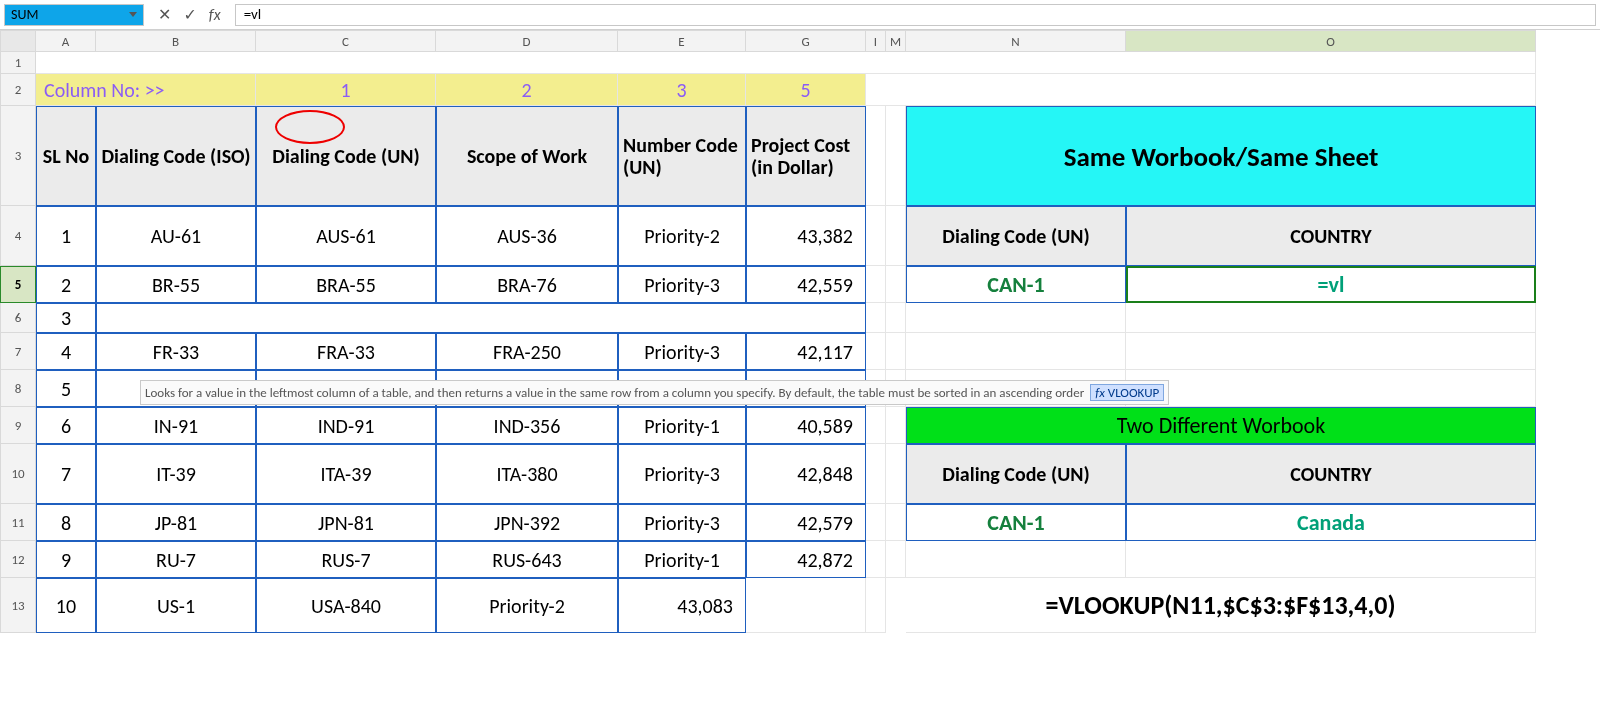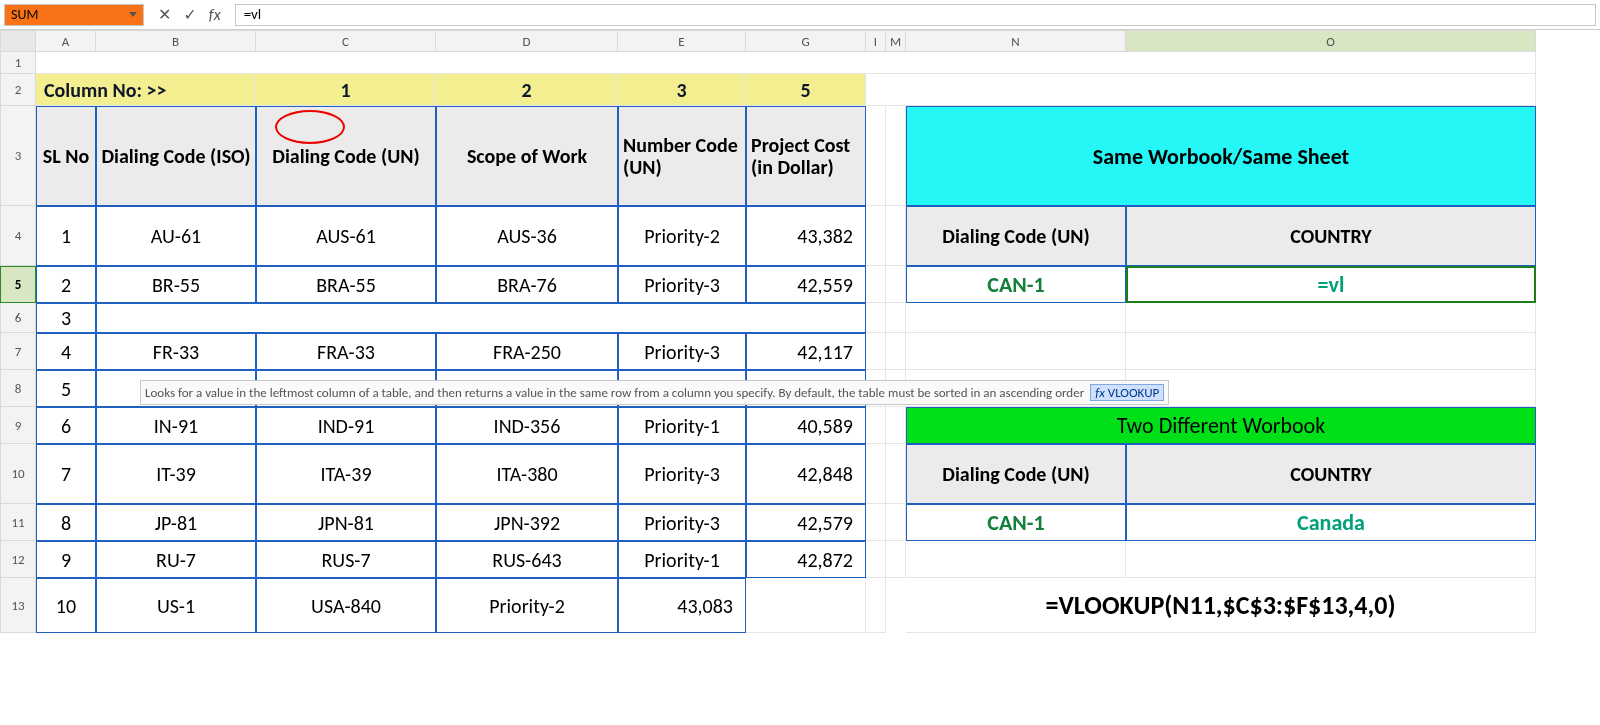--- a/index.html
+++ b/index.html
@@ -1,42 +1,42 @@
 <!DOCTYPE html>
 <html><head>
 <meta charset="utf-8">
 <style>
 html,body{margin:0;padding:0;font-family:Calibri,Arial,sans-serif;font-size:16px;color:#000;background:#fff;width:1600px}
 *{box-sizing:border-box}
 
 .fbar{display:flex;align-items:center;height:30px;border-bottom:1px solid #d0d0d0;background:#fff;padding:0 4px;gap:6px}
-.namebox{display:flex;align-items:center;width:140px;height:22px;border:1px solid #c7c7c7;background:#f97316;padding:4px 6px;font-size:14px;justify-content:space-between}
+.namebox{display:flex;align-items:center;width:140px;height:22px;border:1px solid #c7c7c7;background:#0ea5e9;padding:4px 6px;font-size:14px;justify-content:space-between}
 .fn-icons{display:flex;align-items:center;gap:12px;padding:0 8px;color:#777}
 .fn-icons span{font-size:16px;line-height:1}
 .fbar-input{flex:1;height:22px;border:1px solid #c7c7c7;background:#fff;padding:0 8px;font-size:15px;font-family:Calibri,Arial;color:#000}
 
 .colhead{display:grid;grid-template-columns:36px 60px 160px 180px 182px 128px 120px 20px 20px 220px 410px;height:22px;font-size:13px;color:#555}
 .colhead div{border:1px solid #d9d9d9;border-left:none;display:flex;align-items:center;justify-content:center;background:#f3f3f3}
 .colhead div:first-child{border-left:1px solid #d9d9d9;background:#e8e8e8}
 .colhead .selcol{background:#d8e6c4}
 
 .grid{display:grid;grid-template-columns:36px 60px 160px 180px 182px 128px 120px 20px 20px 220px 410px}
 .rowhead{background:#f3f3f3;border:1px solid #d9d9d9;border-top:none;display:flex;align-items:center;justify-content:center;font-size:13px;color:#555}
 .rowhead.sel{background:#d8e6c4;color:#000;font-weight:bold;border:1px solid #2a8a2a}
 .cell{border-right:1px solid #e5e5e5;border-bottom:1px solid #e5e5e5;display:flex;align-items:center;justify-content:center;padding:0 4px;overflow:hidden;white-space:nowrap}
 .r{justify-content:flex-end;padding-right:12px}
 .l{justify-content:flex-start;padding-left:8px}
 
-.colno{background:#f3ee8f;color:#0f172a;font-weight:bold;font-size:20px}
+.colno{background:#f3ee8f;color:#8b5cf6;font-weight:normal;font-size:20px}
 
 .th{background:#ebebeb;border:1px solid #1f5fbf;font-weight:bold;font-size:20px;line-height:1.1;text-align:left;white-space:normal}
 
 .d{border:1px solid #1f5fbf;font-size:20px}
 
-.cyanhdr{background:#25f6f6;border:1px solid #1f5fbf;font-weight:bold;font-size:22px}
+.cyanhdr{background:#25f6f6;border:1px solid #1f5fbf;font-weight:bold;font-size:27px}
 .greenhdr{background:#00e018;border:1px solid #1f5fbf;font-weight:normal;font-size:22px}
 .th2{background:#ebebeb;border:1px solid #1f5fbf;font-weight:bold;font-size:20px;white-space:normal;line-height:1.1}
 .val{border:1px solid #1f5fbf;font-size:22px;font-weight:bold}
 .magenta{color:#15803d}
 .teal{color:#00a078}
 .bigform{font-size:26px;font-weight:bold}
 
 .tooltip{position:absolute;left:140px;top:380px;display:flex;align-items:center;background:#fafafa;border:1px solid #c9c9c9;font-size:13px;color:#555;padding:3px 4px;z-index:40}
 .tooltip .vlk{background:#cfe0ff;border:1px solid #7fa7e0;padding:0 4px;margin-left:6px;display:flex;align-items:center;gap:3px;color:#003a8c}
 

